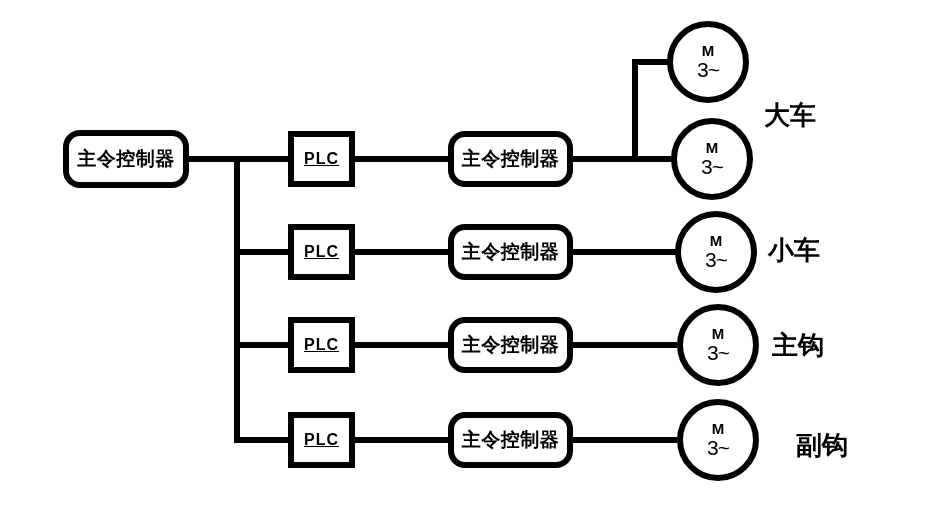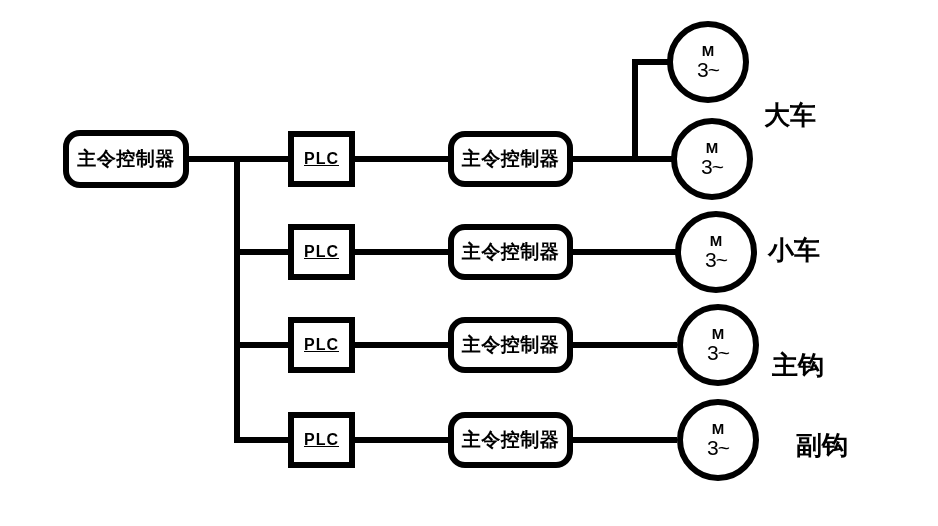--- a/index.html
+++ b/index.html
@@ -86,21 +86,21 @@
   </div>
   <div class="hline" style="left:353px; top:342px; width:97px; height:6px;"></div>
   <div class="box box-text-lg" style="left:448px; top:317px; width:125px; height:56px;">
     <span>主令控制器</span>
   </div>
   <div class="hline" style="left:571px; top:342px; width:106px; height:6px;"></div>
   <div class="motor" style="left:677px; top:304px;">
     <span class="m-letter">M</span>
     <span class="m-phase">3~</span>
   </div>
-  <div class="glabel" style="left:772px; top:352px;">主钩</div>
+  <div class="glabel" style="left:772px; top:332px;">主钩</div>
 
   <div class="hline" style="left:234px; top:437px; width:58px; height:6px;"></div>
   <div class="box box-text-plc" style="left:288px; top:412px; width:67px; height:56px;">
     <span>PLC</span>
   </div>
   <div class="hline" style="left:353px; top:437px; width:97px; height:6px;"></div>
   <div class="box box-text-lg" style="left:448px; top:412px; width:125px; height:56px;">
     <span>主令控制器</span>
   </div>
   <div class="hline" style="left:571px; top:437px; width:106px; height:6px;"></div>

